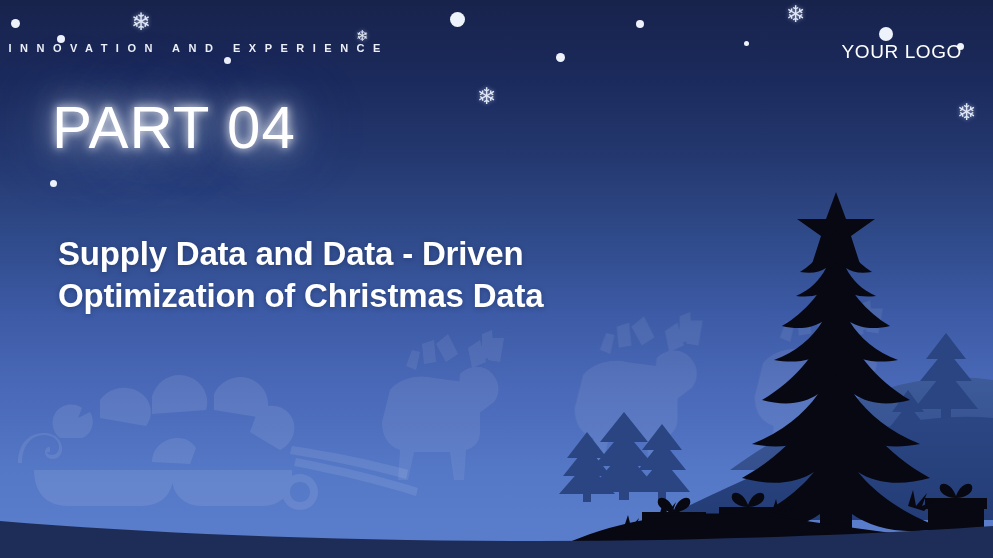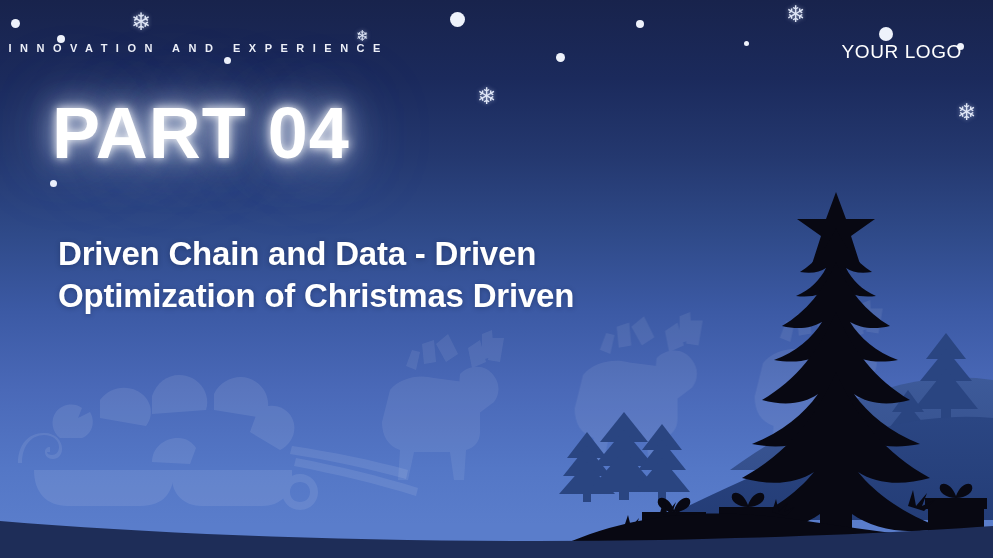--- a/index.html
+++ b/index.html
@@ -61,22 +61,22 @@
     font-size:19px;
     font-weight:400;
     letter-spacing:.6px;
     z-index:6;
   }
 
   
   .part {
     position:absolute;
     left:52px; top:97px;
-    font-size:72px;
-    font-weight:700;
+    font-size:60px;
+    font-weight:400;
     letter-spacing:1px;
     color:#ffffff;
     line-height:1.02;
     z-index:5;
     text-shadow:
       0 0 10px rgba(255,255,255,.95),
       0 0 26px rgba(235,243,255,.80),
       0 0 52px rgba(200,220,255,.55),
       0 0 90px rgba(170,200,255,.38);
   }
@@ -327,17 +327,17 @@
       <div class="flake" style="left: 356px; top: 28px; font-size: 15px;">❄</div>
     </div>
 
   <div class="kicker">INNOVATION AND EXPERIENCE</div>
 
   <div class="logo">YOUR LOGO</div>
 
   <div class="part">PART 04</div>
 
   <div class="subtitle">
-    <span class="ln">Driven Chain and Data - Driven</span>
-    <span class="ln">Optimization of Christmas Driven</span>
+    <span class="ln">Supply Data and Data - Driven</span>
+    <span class="ln">Optimization of Christmas Data</span>
   </div>
 
 </div>
 
 </body></html>

